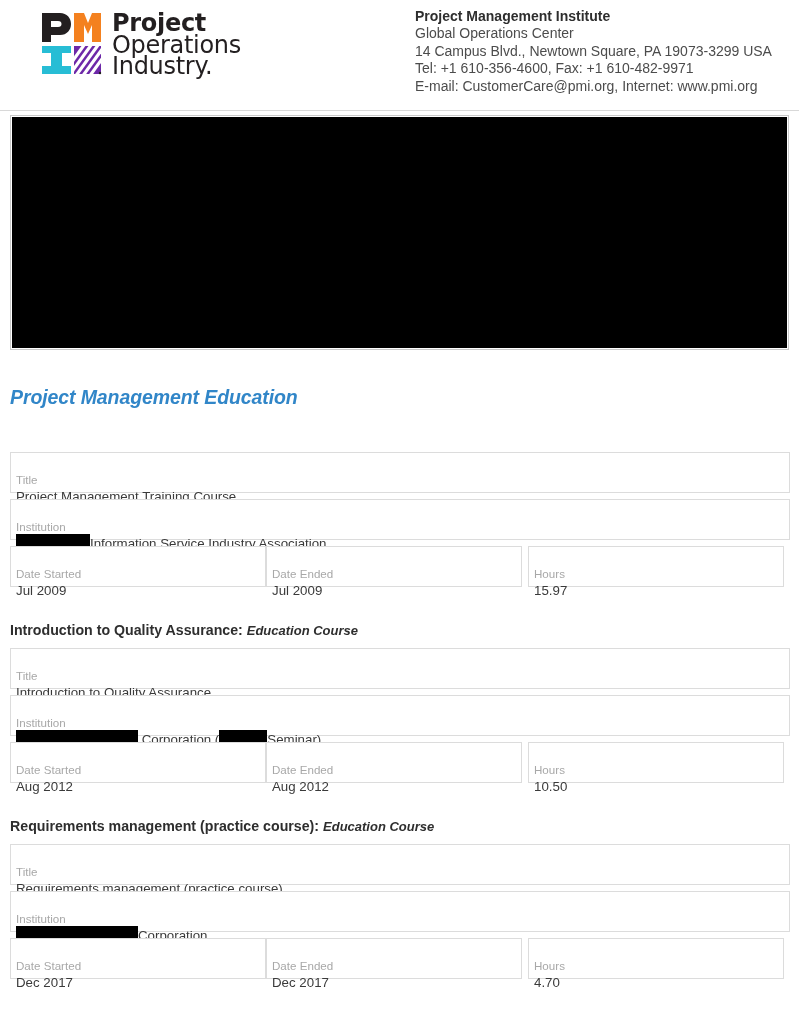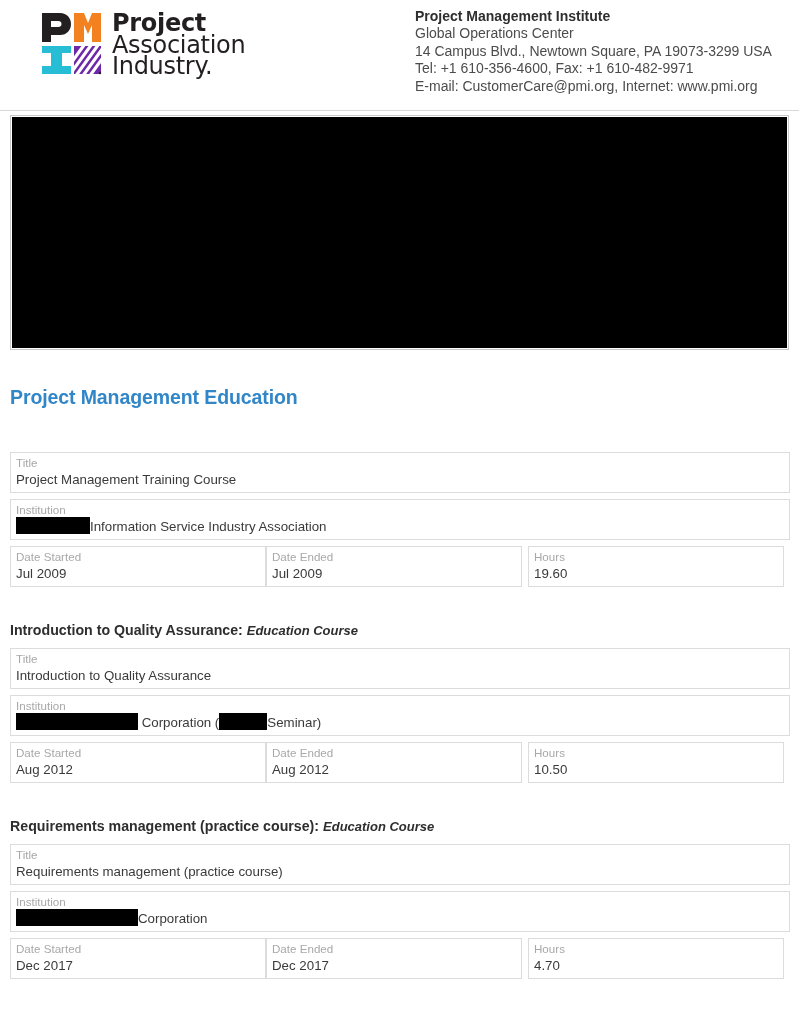--- a/index.html
+++ b/index.html
@@ -94,20 +94,21 @@
     width: 799px;
   }
   .section-title {
     color: #3186c8;
     font-size: 19.5px;
     font-weight: bold;
     margin: 0 0 0 10px;
     padding-top: 28px;
     letter-spacing: -0.1px;
     font-family: "Liberation Sans", sans-serif;
+    font-style: italic;
   }
 
   .course-block { margin-top: 29px; }
   .course-block:first-of-type { margin-top: 43px; }
 
   .course-heading {
     margin: 0 0 10px 10px;
     font-size: 14.2px;
     color: #2e2e2e;
     font-weight: bold;
@@ -119,21 +120,21 @@
     font-size: 13px;
   }
 
   .field {
     box-sizing: border-box;
     border: 1px solid #dcdcdc;
     background: #fff;
     height: 41px;
     margin: 0 0 6px 10px;
     width: 780px;
-    padding: 3px 0 0 5px;
+    padding: 20px 0 0 5px;
     position: relative;
   }
   .field-label {
     font-size: 11.6px;
     color: #a8a8a8;
     line-height: 14px;
     display: block;
     font-family: "Liberation Sans", sans-serif;
   }
   .field-value {
@@ -193,21 +194,21 @@
               <line x1="49" y1="66" x2="75" y2="30"></line>
               <line x1="21" y1="66" x2="47" y2="30"></line>
             </g>
           </g>
         </g>
         <circle cx="60" cy="62" r="1.2" fill="#231f20"></circle>
       </svg>
     </div>
     <div class="logo-text">
       <span class="l1">Project</span>
-      <span class="l2">Association</span>
+      <span class="l2">Operations</span>
       <span class="l3">Industry.</span>
     </div>
   </div>
 
   <div class="contact">
     <div class="org">Project Management Institute</div>
     <div>Global Operations Center</div>
     <div>14 Campus Blvd., Newtown Square, PA 19073-3299 USA</div>
     <div>Tel: +1 610-356-4600, Fax: +1 610-482-9971</div>
     <div>E-mail: CustomerCare@pmi.org, Internet: www.pmi.org</div>
@@ -236,21 +237,21 @@
           <div class="field col-start">
             <span class="field-label">Date Started</span>
             <span class="field-value">Jul 2009</span>
           </div>
           <div class="field col-end">
             <span class="field-label">Date Ended</span>
             <span class="field-value">Jul 2009</span>
           </div>
           <div class="field col-hours">
             <span class="field-label">Hours</span>
-            <span class="field-value">19.60</span>
+            <span class="field-value">15.97</span>
           </div>
         </div>
       </div>
       <div class="course-block">
         <div class="course-heading"><span>Introduction to Quality Assurance</span>: <span class="kind">Education Course</span></div>
         <div class="field">
           <span class="field-label">Title</span>
           <span class="field-value">Introduction to Quality Assurance</span>
         </div>
         <div class="field">

